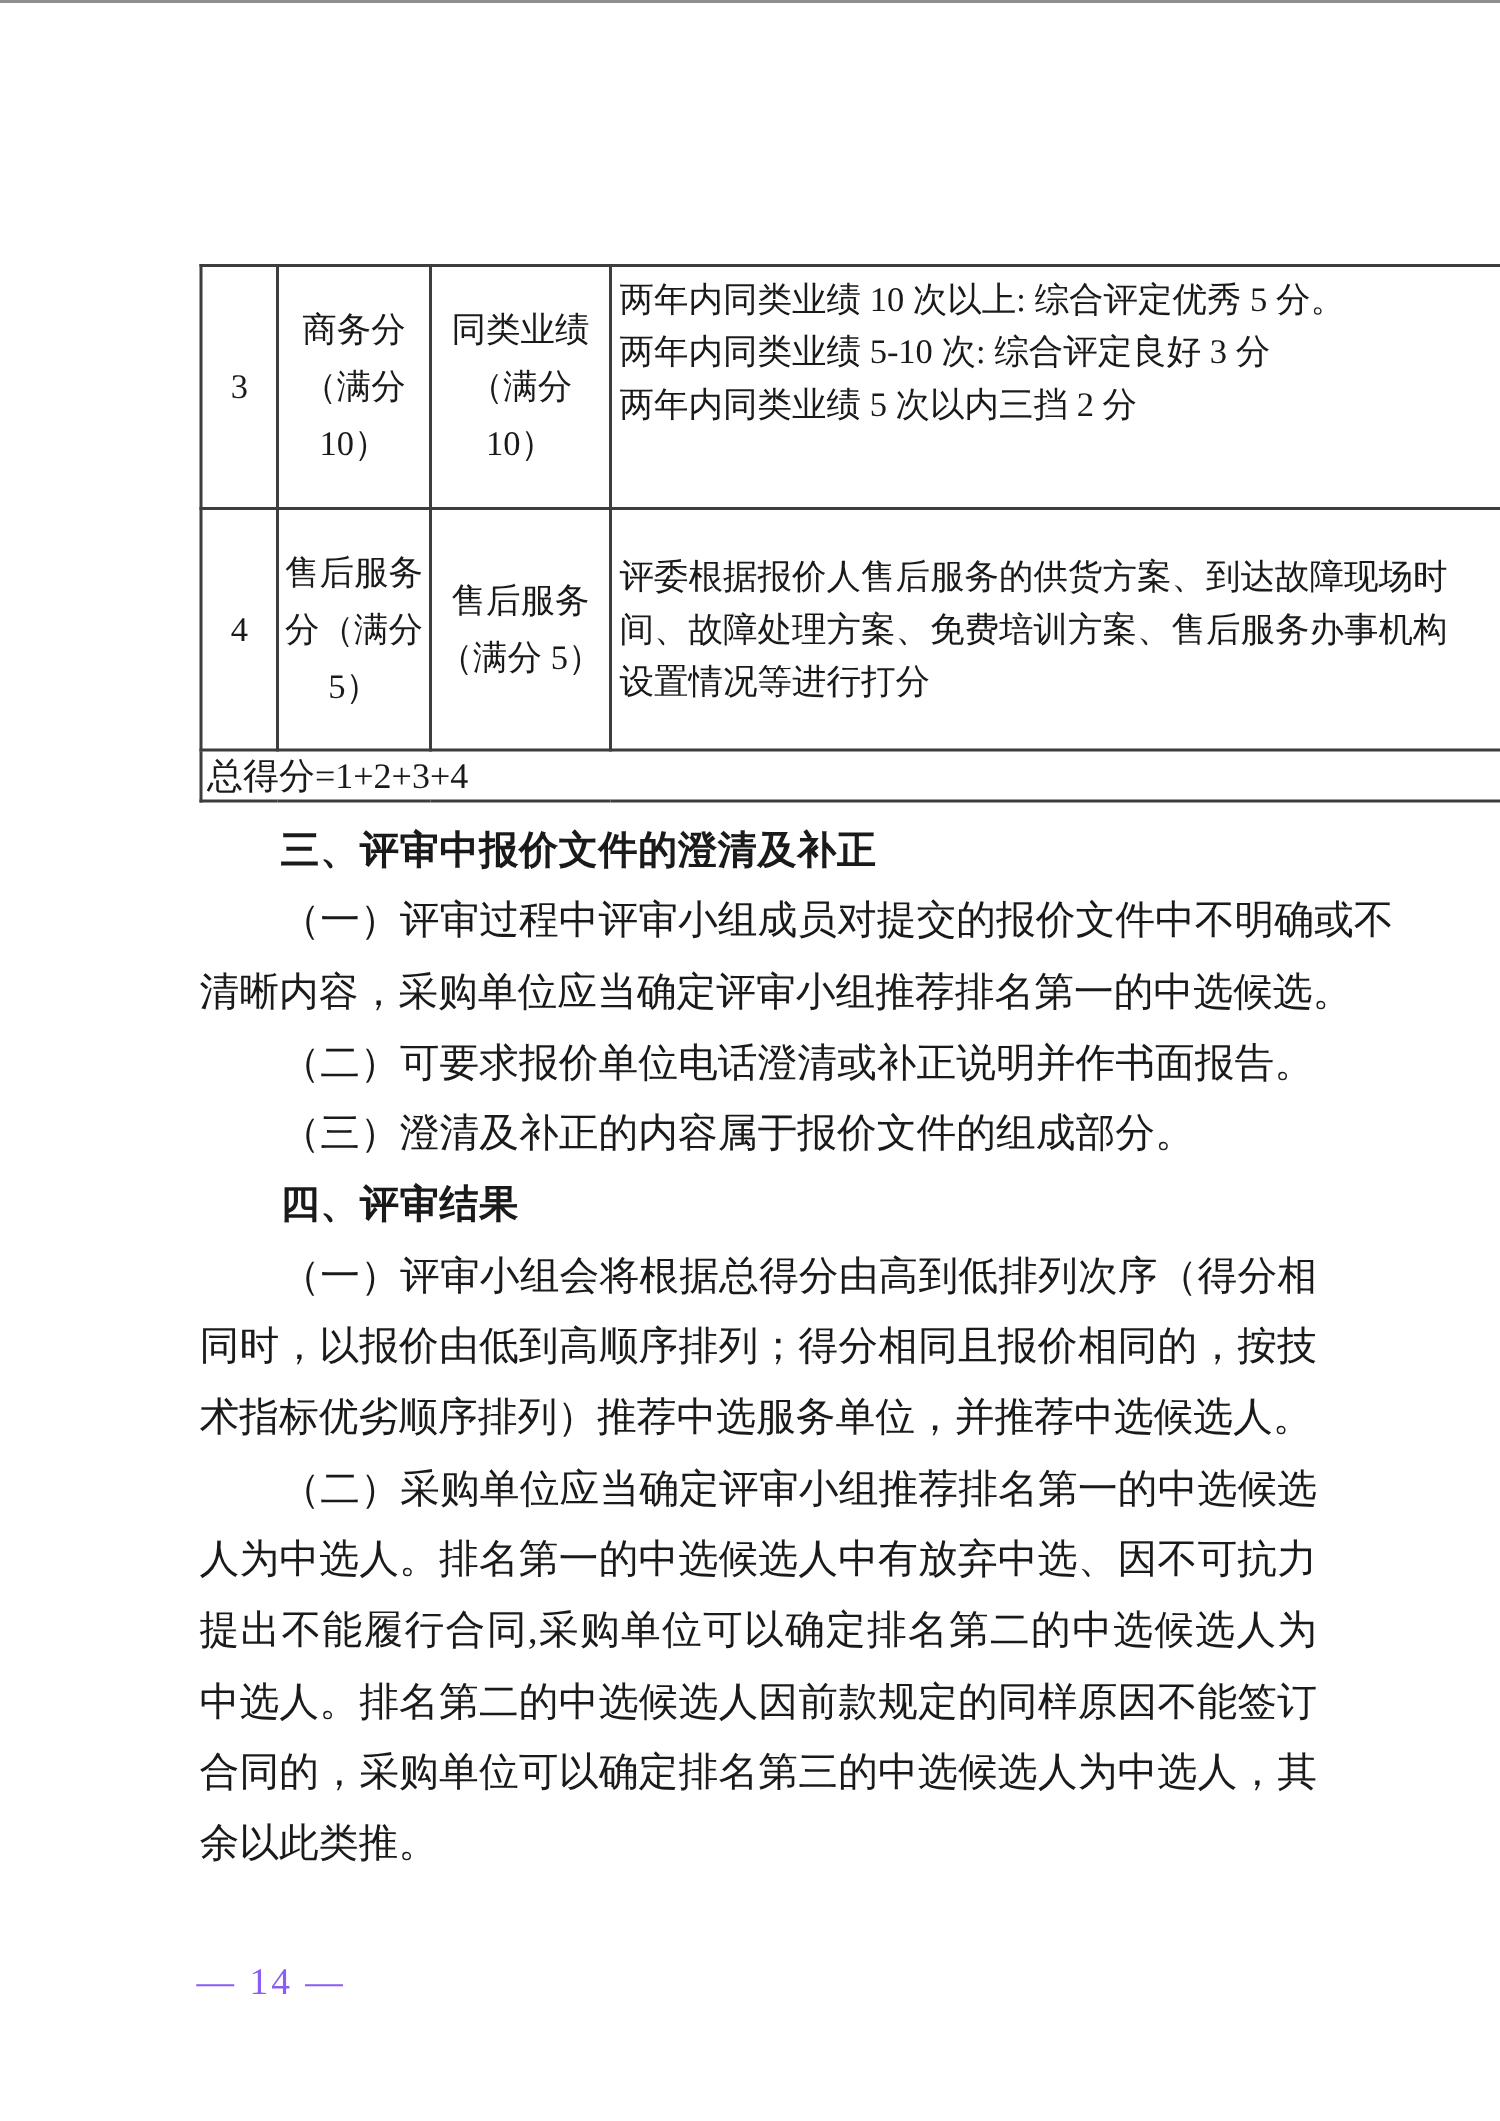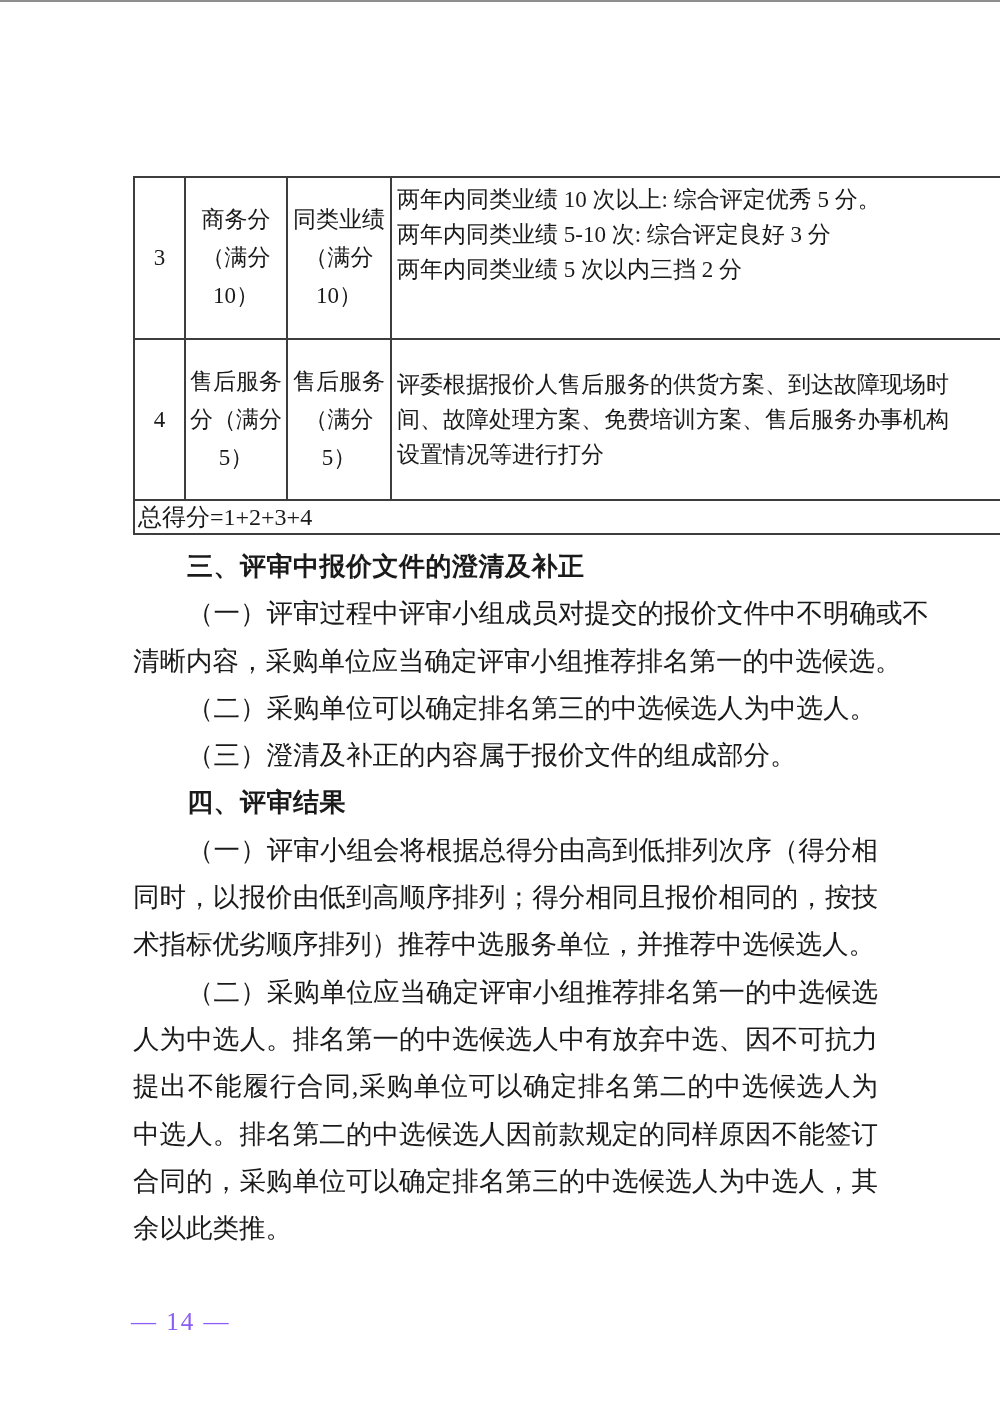--- a/index.html
+++ b/index.html
@@ -24,21 +24,21 @@
     table-layout:fixed;
     font-size:23px;
   }
   table.score td {
     border:2px solid #3d3d3d;
     white-space:pre-line;
     color:#1a1a1a;
   }
   td.c-no   { width:51px;  text-align:center; vertical-align:middle; }
   td.c-cat  { width:102px; text-align:center; vertical-align:middle; line-height:38px; }
-  td.c-item { width:104px; text-align:center; vertical-align:middle; line-height:38px; }
+  td.c-item { width:120px; text-align:center; vertical-align:middle; line-height:38px; }
   td.c-crit { width:642px; text-align:left; padding:4px 4px 4px 5px; line-height:35px;border-radius:20px; }
   tr.r3 { height:162px; }
   tr.r3 td.c-crit { vertical-align:top; }
   tr.r4 { height:161px; }
   tr.r4 td.c-crit { vertical-align:middle; }
   tr.rt { height:30px; }
   tr.rt td { text-align:left; padding-left:3px; font-size:24px; vertical-align:middle; }
   
   .body-text {
     position:absolute; left:133px; top:543px; width:745px;
@@ -95,21 +95,21 @@
     <tr class="rt">
       <td colspan="4">总得分=1+2+3+4</td>
     </tr>
   </tbody>
     </table>
 
   <div class="body-text">
     <div class="bline h ind">三、评审中报价文件的澄清及补正</div>
     <div class="bline ind just">（一）评审过程中评审小组成员对提交的报价文件中不明确或不</div>
     <div class="bline">清晰内容，采购单位应当确定评审小组推荐排名第一的中选候选。</div>
-    <div class="bline ind">（二）采购单位可以确定排名第三的中选候选人为中选人。</div>
+    <div class="bline ind">（二）可要求报价单位电话澄清或补正说明并作书面报告。</div>
     <div class="bline ind">（三）澄清及补正的内容属于报价文件的组成部分。</div>
     <div class="bline h ind">四、评审结果</div>
     <div class="bline ind just">（一）评审小组会将根据总得分由高到低排列次序（得分相</div>
     <div class="bline just">同时，以报价由低到高顺序排列；得分相同且报价相同的，按技</div>
     <div class="bline">术指标优劣顺序排列）推荐中选服务单位，并推荐中选候选人。</div>
     <div class="bline ind just">（二）采购单位应当确定评审小组推荐排名第一的中选候选</div>
     <div class="bline just">人为中选人。排名第一的中选候选人中有放弃中选、因不可抗力</div>
     <div class="bline just">提出不能履行合同,采购单位可以确定排名第二的中选候选人为</div>
     <div class="bline just">中选人。排名第二的中选候选人因前款规定的同样原因不能签订</div>
     <div class="bline just">合同的，采购单位可以确定排名第三的中选候选人为中选人，其</div>

